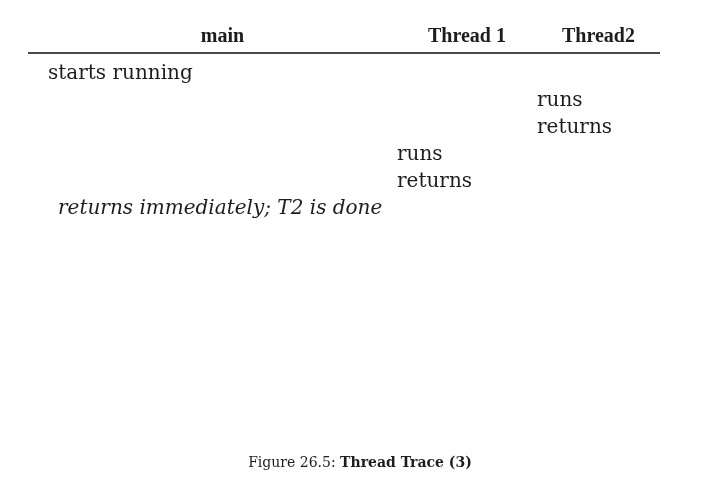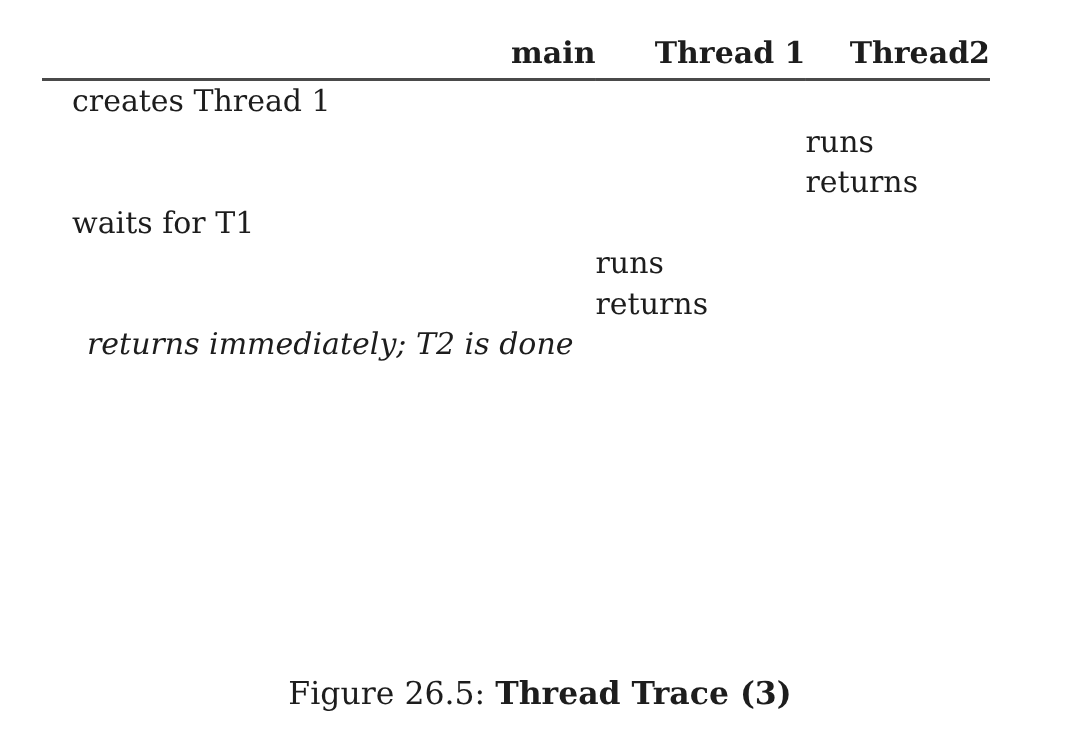--- a/index.html
+++ b/index.html
@@ -22,28 +22,29 @@
     width: 632px;
     border-collapse: collapse;
     table-layout: fixed;
     font-size: 20px;
   }
   col.c-main { width: 369px; }
   col.c-t1   { width: 140px; }
   col.c-t2   { width: 123px; }
 
   th {
-    text-align: right;
+    text-align: center;
     font-weight: bold;
     height: 34px;
     vertical-align: bottom;
     padding: 0 0 6px 0;
     line-height: 22px;
     border-bottom: 2px solid #4a4a4a;
     white-space: nowrap;
+    font-family: Liberation Serif, serif;
   }
   th.col-main { padding-left: 20px; }
 
   td {
     height: 27px;
     line-height: 27px;
     vertical-align: bottom;
     padding: 0;
     white-space: nowrap;
     overflow: visible;
@@ -54,21 +55,21 @@
     font-style: italic;
     padding-left: 30px;
   }
 
   .caption {
     position: absolute;
     left: 0;
     top: 449px;
     width: 720px;
     text-align: center;
-    font-size: 21px;
+    font-size: 14px;
     line-height: 26px;
     white-space: nowrap;
   }
   .caption .bold { font-weight: bold; }
 </style>
 </head>
 <body>
 
 <table class="trace">
   <colgroup>
@@ -77,39 +78,34 @@
     <col class="c-t2">
   </colgroup>
   <thead>
     <tr>
       <th class="col-main">main</th>
       <th class="col-t1">Thread 1</th>
       <th class="col-t2">Thread2</th>
     </tr>
   </thead>
   <tbody>
-    <tr>
-      <td class="col-main">creates Thread 1</td>
+    <tr class="first-row">
+      <td class="col-main">starts running</td>
       <td class="col-t1"></td>
       <td class="col-t2"></td>
     </tr>
     <tr>
       <td class="col-main"></td>
       <td class="col-t1"></td>
       <td class="col-t2">runs</td>
     </tr>
     <tr>
       <td class="col-main"></td>
       <td class="col-t1"></td>
       <td class="col-t2">returns</td>
-    </tr>
-    <tr>
-      <td class="col-main">waits for T1</td>
-      <td class="col-t1"></td>
-      <td class="col-t2"></td>
     </tr>
     <tr>
       <td class="col-main"></td>
       <td class="col-t1">runs</td>
       <td class="col-t2"></td>
     </tr>
     <tr>
       <td class="col-main"></td>
       <td class="col-t1">returns</td>
       <td class="col-t2"></td>

